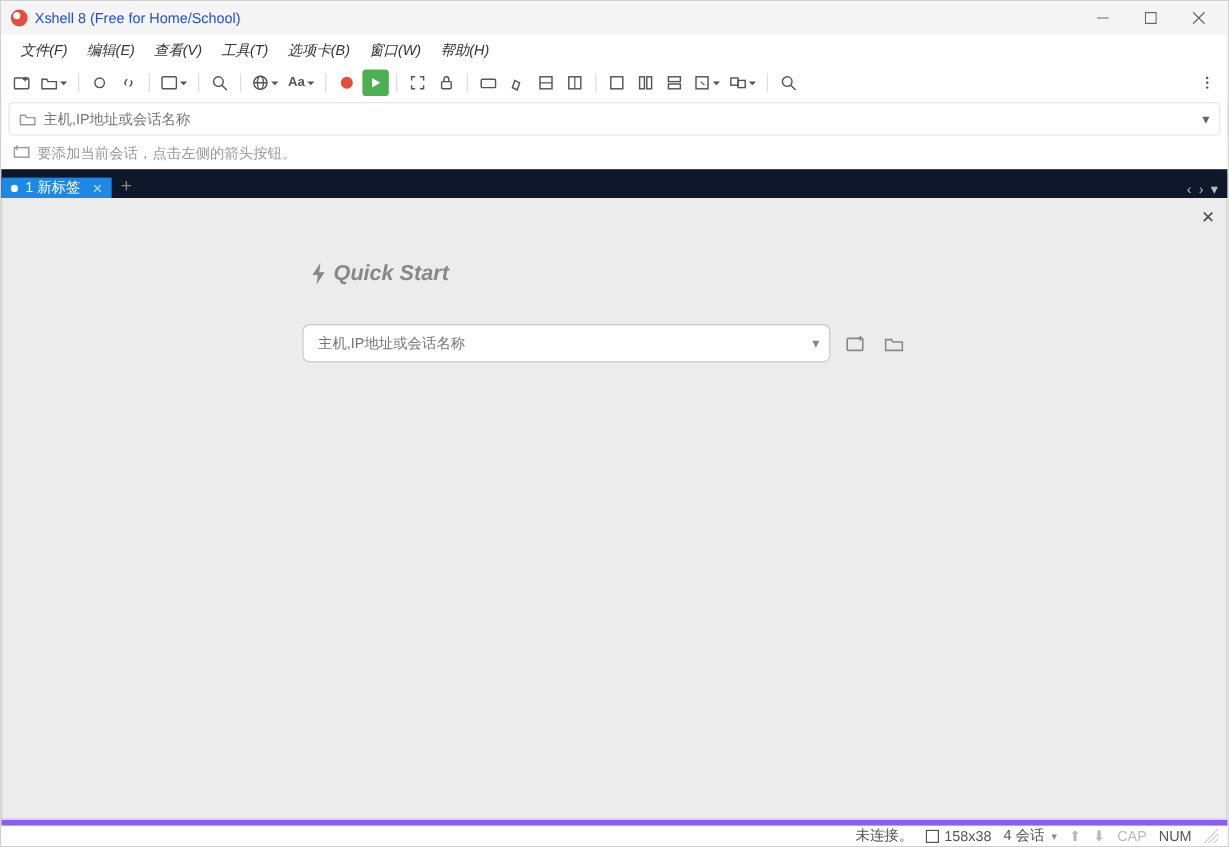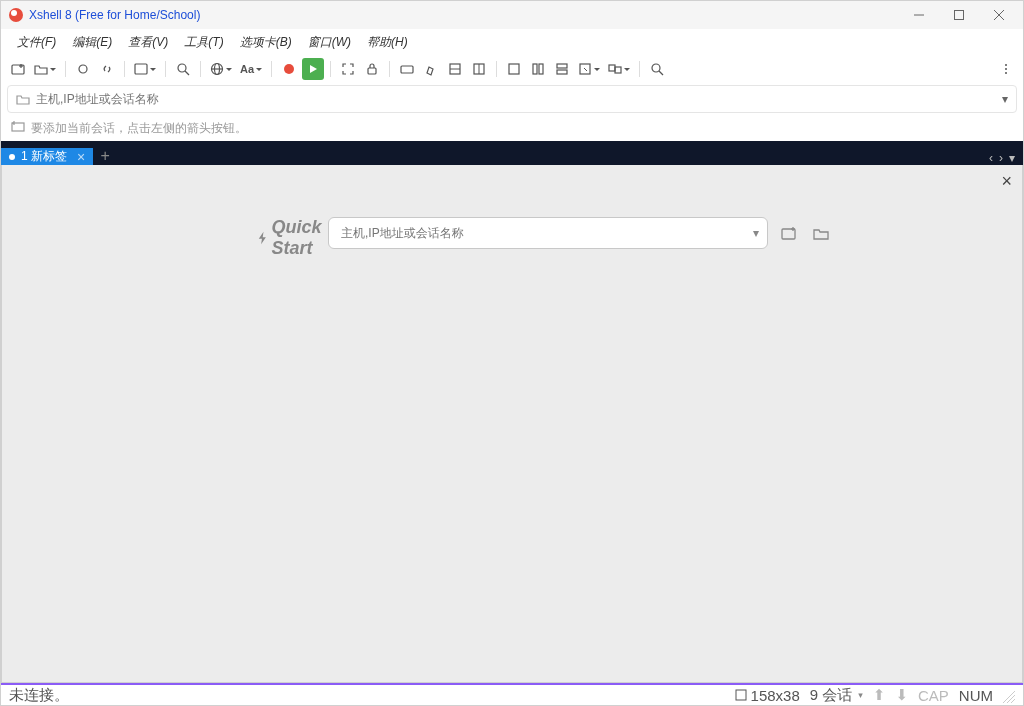--- a/index.html
+++ b/index.html
@@ -44,32 +44,32 @@
 .tab-dot { width: 6px; height: 6px; background: #fff; border-radius: 50%; }
 .tab-close { color: rgba(255,255,255,0.7); font-size: 14px; cursor: pointer; margin-left: 4px; }
 .tab-add { width: 24px; display: flex; align-items: center; justify-content: center; color: #888; cursor: pointer; font-size: 16px; }
 .tabbar-spacer { flex: 1; }
 .tabbar-nav { display: flex; align-items: center; padding-right: 6px; gap: 2px; color: #bbb; }
 .tabbar-nav span { cursor: pointer; padding: 0 2px; }
 
 
 .main { flex: 1; background: #ececec; position: relative; border: 1px solid #d0d0d0; border-top: none; margin: 0; }
 .main-close { position: absolute; top: 6px; right: 10px; font-size: 18px; color: #444; cursor: pointer; }
-.quickstart { position: absolute; top: 52px; left: 50%; transform: translateX(-50%); width: 520px; display: flex; flex-direction: row; align-items: flex-start; }
+.quickstart { position: absolute; top: 52px; left: 50%; transform: translateX(-50%); width: 520px; display: flex; flex-direction: column; align-items: flex-start; gap: 22px; }
 .qs-title { display: flex; align-items: center; gap: 4px; color: #888; font-size: 18px; font-weight: bold; font-style: italic; margin-bottom: 10px; margin-left: 6px; }
 .qs-title svg { width: 16px; height: 18px; }
 .qs-row { display: flex; align-items: center; gap: 10px; }
 .qs-input { width: 440px; height: 32px; border: 1px solid #c8c8c8; border-radius: 6px; background: #fff; display: flex; align-items: center; padding: 0 8px 0 12px; }
 .qs-input input { flex: 1; border: none; outline: none; font-size: 12px; color: #999; background: transparent; }
 .qs-input-dd { color: #888; cursor: pointer; }
 .qs-btn { width: 22px; height: 22px; display: flex; align-items: center; justify-content: center; color: #888; cursor: pointer; }
 .qs-btn svg { width: 16px; height: 16px; }
 
 
-.statusbar { height: 22px; display: flex; align-items: center; padding: 0 8px; background: #fff; border-top: 2px solid #8b5cf6; font-size: 15px; color: #555; gap: 10px; }
+.statusbar { height: 22px; display: flex; align-items: center; padding: 0 8px; background: #fff; border-top: 5px solid #8b5cf6; font-size: 12px; color: #555; gap: 10px; text-align: right; }
 .status-left { flex: 1; }
 .status-item { display: flex; align-items: center; gap: 4px; }
 .status-item.dim { color: #bbb; }
 .status-dd::after { content: "▾"; font-size: 9px; margin-left: 2px; color: #888; }
 </style>
 </head>
 <body>
 
 <div class="titlebar">
   <div class="titlebar-icon"></div>
@@ -312,21 +312,21 @@
 
 <div class="statusbar">
   <div class="status-left">未连接。</div>
   <div class="status-item">
     <svg width="12" height="12" viewBox="0 0 12 12">
         <rect x="1" y="1" width="10" height="10" fill="none" stroke="currentColor" stroke-width="1"></rect>
       </svg>
     <span>158x38</span>
   </div>
   <div class="status-item status-dd">
-    <span>9 会话</span>
+    <span>4 会话</span>
   </div>
   <div class="status-item dim">⬆</div>
   <div class="status-item dim">⬇</div>
   <div class="status-item dim">CAP</div>
   <div class="status-item">NUM</div>
   <div style="width:12px;height:12px;"><svg viewBox="0 0 12 12">
         <path d="M12 8l-4 4M12 4L4 12M12 0L0 12" stroke="#ccc" stroke-width="1"></path>
       </svg></div>
 </div>
 

